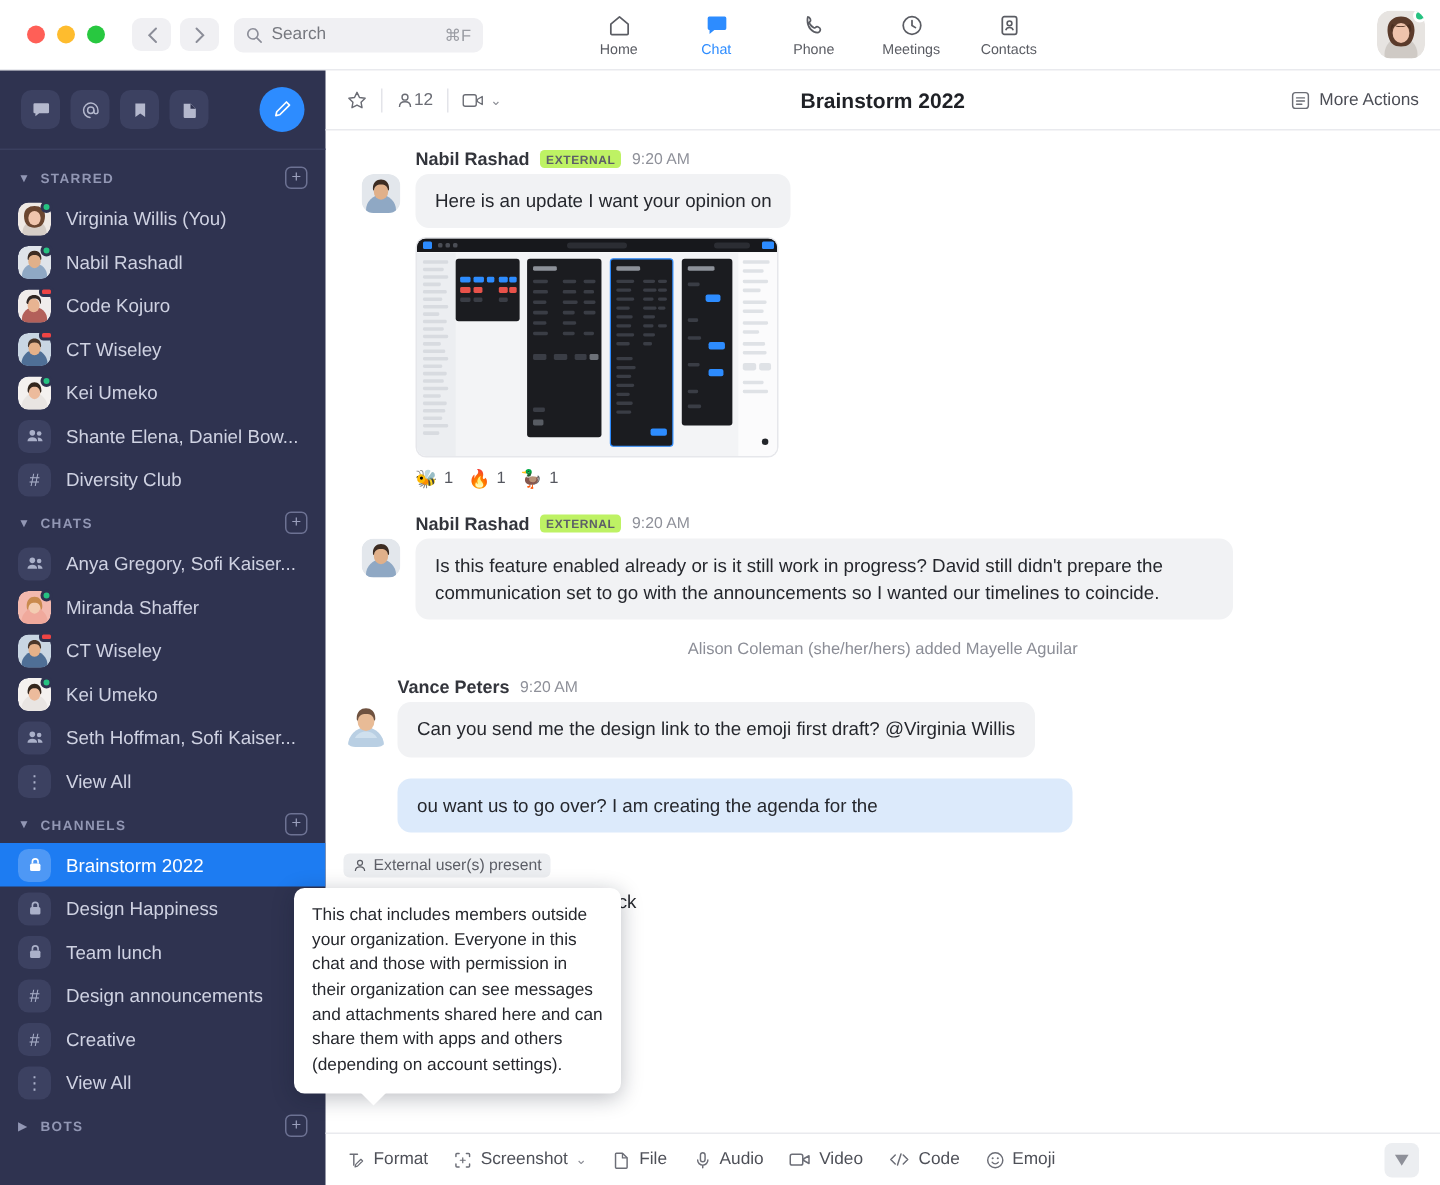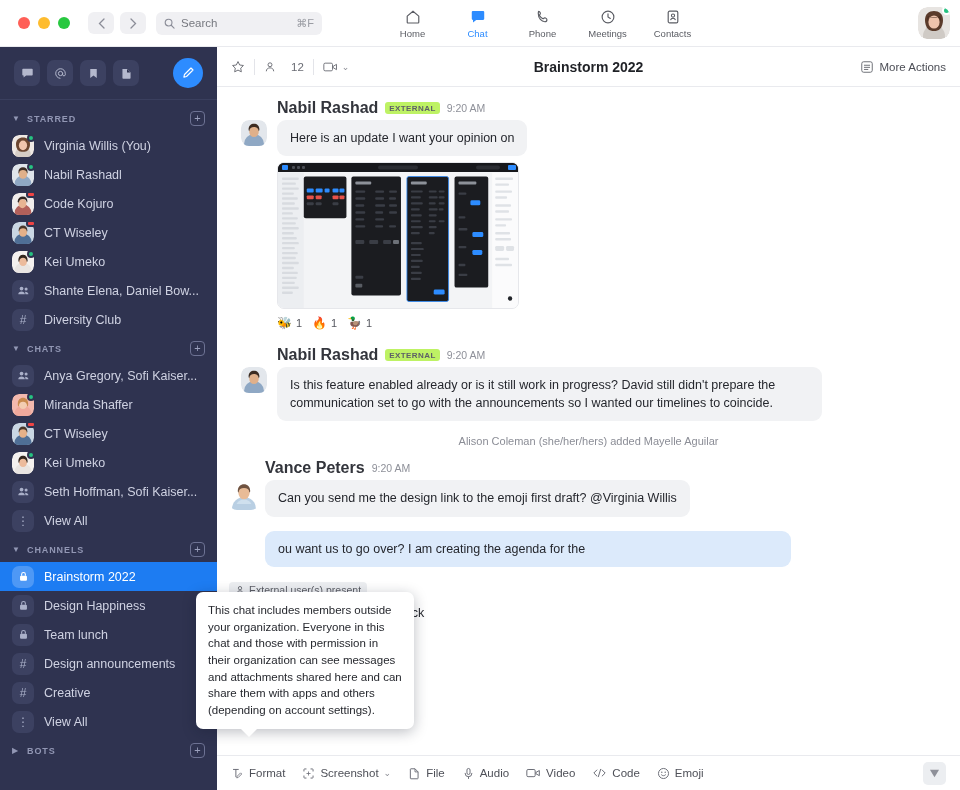--- a/index.html
+++ b/index.html
@@ -130,21 +130,21 @@
     color: #4c4e56; font-size: 11.5px; z-index: 2;
   }
 
   .msgs { flex: 1; overflow: hidden; padding: 12px 0 6px 0; position: relative; }
   .msg { display: flex; padding: 0 18px 0 60px; position: relative; }
   .msg-avatar {
     position: absolute; left: 24px; width: 26px; height: 26px; border-radius: 8px; overflow: hidden;
   }
   .msg-avatar .face { width: 100%; height: 100%; }
   .meta { padding-left: 60px; display: flex; align-items: center; gap: 7px; margin-bottom: 3px; }
-  .meta-name { font-size: 16px; color: #33353c; font-weight: bold; }
+  .meta-name { font-size: 12px; color: #33353c; font-weight: bold; }
   .badge-ext {
     font-size: 8px; font-weight: bold; letter-spacing: .4px; color: #5d5f67;
     background: #bef264; border-radius: 3px; padding: 2px 4px 1px 4px;
   }
   .meta-time { font-size: 10.5px; color: #8e9099; }
 
   .bubble {
     background: #f1f2f4; border-radius: 9px; padding: 9px 13px;
     font-size: 12.5px; color: #25272d; line-height: 1.45; max-width: 545px;
   }
@@ -545,21 +545,21 @@
     <div class="main">
 
       <div class="chat-header">
         <div class="ch-left">
           <span>
             <svg width="14" height="14" viewBox="0 0 16 16">
                 <path d="M8 1.8l1.9 3.9 4.3.6-3.1 3 .7 4.2L8 11.5 4.2 13.5l.7-4.2-3.1-3 4.3-.6z" stroke="#6a6c74" stroke-width="1.1" fill="none" stroke-linejoin="round"></path>
               </svg>
           </span>
           <span class="ch-sep"></span>
-          <span style="display:flex;align-items:center;gap:15px">
+          <span style="display:flex;align-items:center;gap:0">
             <svg width="12" height="12" viewBox="0 0 14 14">
                 <circle cx="7" cy="4.4" r="2.3" stroke="#6a6c74" stroke-width="1.1" fill="none"></circle>
                 <path d="M2.7 12c0-2.6 1.9-4 4.3-4s4.3 1.4 4.3 4" stroke="#6a6c74" stroke-width="1.1" fill="none"></path>
               </svg>
             <span>12</span>
           </span>
           <span class="ch-sep"></span>
           <span style="display:flex;align-items:center;gap:4px">
             <svg width="15" height="12" viewBox="0 0 18 14">
                 <rect x="1" y="2.4" width="10.4" height="9.2" rx="1.6" stroke="#6a6c74" stroke-width="1.1" fill="none"></rect>
@@ -797,21 +797,21 @@
                 <path d="M8.8 11c0-4.6 2.8-6.8 6.2-6.8s6.2 2.2 6.2 6.8c0 1-.4 1.6-.8 1.4-.4-3.2-2.2-4.4-5.4-4.4s-5 1.2-5.4 4.4c-.4.2-.8-.4-.8-1.4z" fill="#6f5240"></path>
                 <path d="M15 19.6c3.4 0 6 1.6 7.4 4.4H7.6c1.4-2.8 4-4.4 7.4-4.4z" fill="#cfe0ee"></path>
               </svg>
           </div>
           <div>
             <div class="bubble">Can you send me the design link to the emoji first draft? @Virginia Willis</div>
           </div>
         </div>
 
         <div class="msg" style="padding-left:48px;margin-top:14px">
-          <div class="bubble blue" style="width:526px">ou want us to go over? I am creating the agenda for the</div>
+          <div class="bubble blue" style="width:450px">ou want us to go over? I am creating the agenda for the</div>
         </div>
 
         <div style="padding-left:12px;padding-top:14px">
           <span class="ext-chip">
             <svg width="10" height="10" viewBox="0 0 12 12">
                 <circle cx="6" cy="3.8" r="2" stroke="#5c5e66" stroke-width="1" fill="none"></circle>
                 <path d="M2.3 10.4c0-2.2 1.6-3.4 3.7-3.4s3.7 1.2 3.7 3.4" stroke="#5c5e66" stroke-width="1" fill="none"></path>
               </svg>
             <span>External user(s) present</span>
           </span>

